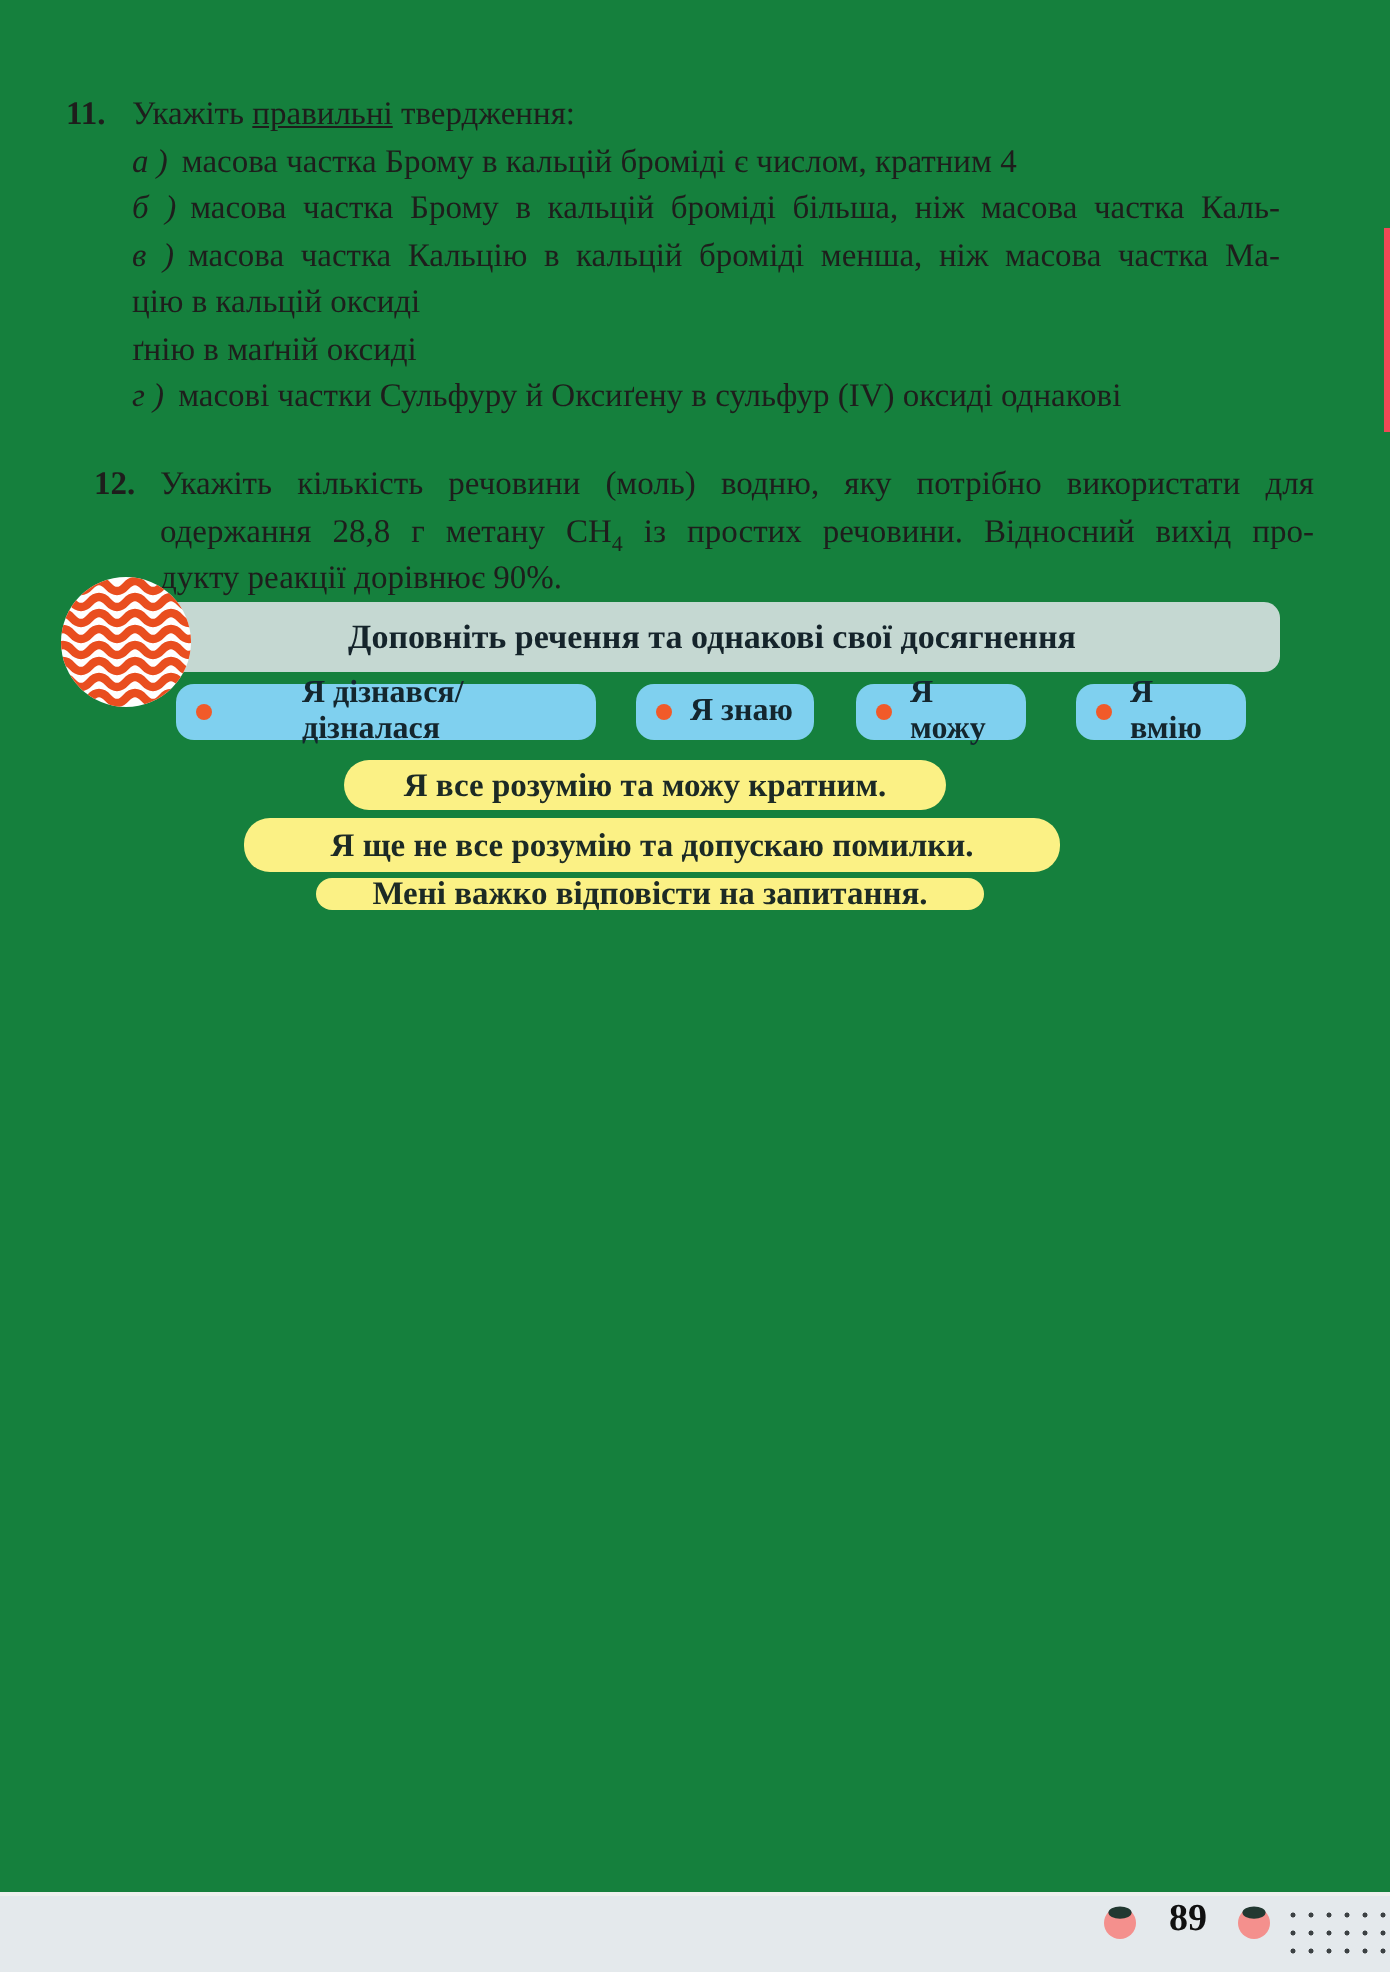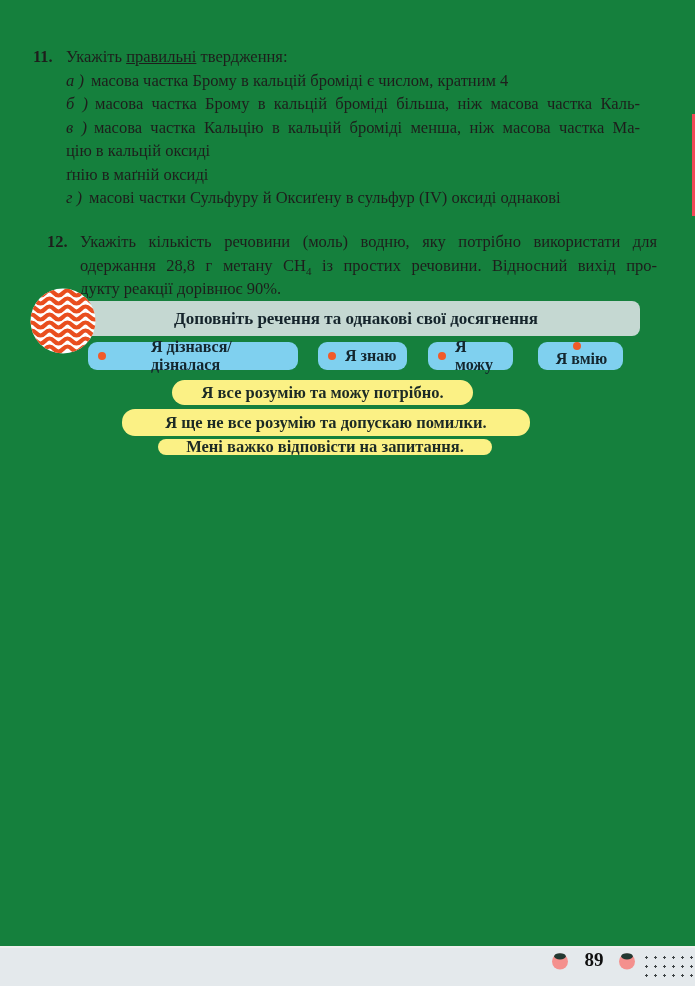--- a/index.html
+++ b/index.html
@@ -37,21 +37,21 @@
   .btnrow{position:absolute;left:88px;top:342px;display:flex;}
   .chip{
     height:28px;border-radius:9px;background:#7fd0ef;
     display:flex;align-items:center;box-sizing:border-box;
     padding:0 8px 0 10px;font-weight:bold;font-size:16px;color:#14262e;
   }
   .chip .dot{width:8px;height:8px;border-radius:50%;background:#f15a29;margin-right:9px;flex:none;}
   .chip1{width:210px;margin-right:20px;gap:36px;}
   .chip2{width:89px;margin-right:21px;}
   .chip3{width:85px;margin-right:25px;}
-  .chip4{width:85px;flex-direction:column;}
+  .chip4{width:85px;}
   .pill{
     position:absolute;background:#fbf185;border-radius:13px;
     display:flex;align-items:center;justify-content:center;
     font-weight:bold;font-size:16.5px;color:#1c2a25;
   }
   .pill1{left:172px;top:380px;width:301px;height:25px;}
   .pill2{left:122px;top:409px;width:408px;height:27px;}
   .pill3{left:158px;top:439px;width:334px;height:16px;}
   
   .footer-strip{
@@ -153,21 +153,21 @@
         <span class="dot"></span>
         <span>Я можу</span>
       </div>
     <div class="chip chip4">
         <span class="dot"></span>
         <span>Я вмію</span>
       </div>
   </div>
 
   <div class="pill pill1">
-      <span>Я все розумію та можу потрібно.</span>
+      <span>Я все розумію та можу кратним.</span>
     </div>
   <div class="pill pill2">
       <span>Я ще не все розумію та допускаю помилки.</span>
     </div>
   <div class="pill pill3">
       <span>Мені важко відповісти на запитання.</span>
     </div>
 
   <div class="red-edge"></div>
 

